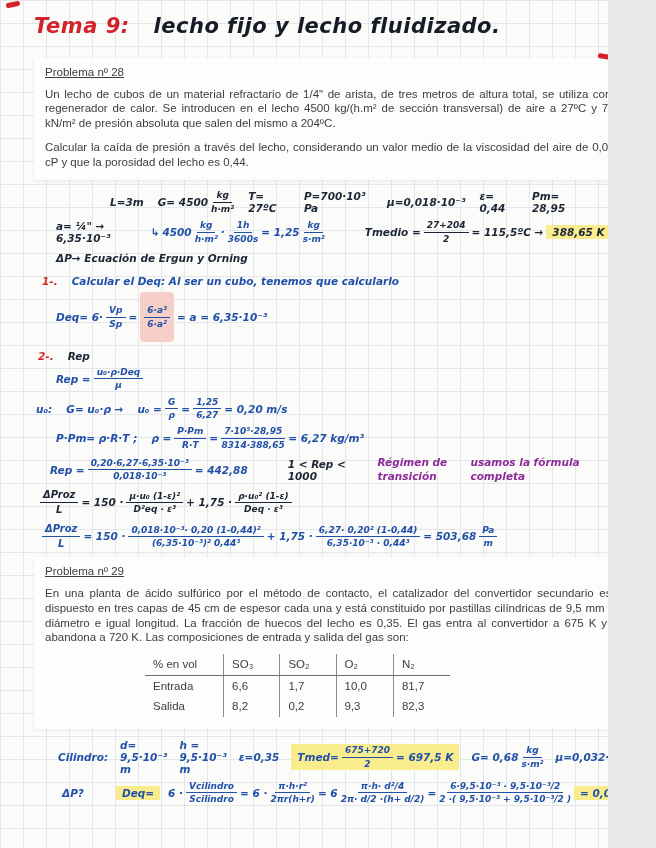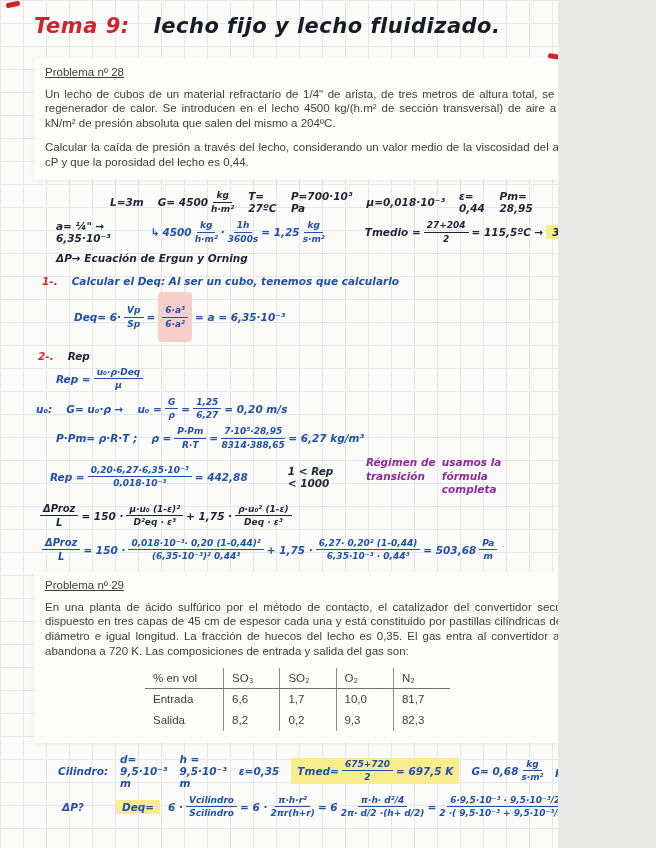--- a/index.html
+++ b/index.html
@@ -1,17 +1,17 @@
 <!DOCTYPE html>
 <html><head>
 <meta charset="utf-8">
 <style>
   html,body{margin:0;padding:0;}
   body{width:656px;height:848px;overflow:hidden;background:#e9e9e7;}
-  .sheet{position:relative;width:558px;height:848px;overflow:hidden;
+  .sheet{position:relative;width:608px;height:848px;overflow:hidden;
     background-color:#fbfbf9;
     background-image:linear-gradient(#e4e7ea 1px, transparent 1px),
                      linear-gradient(90deg,#e4e7ea 1px, transparent 1px);
     background-size:23px 23px;
     font-family:"Liberation Sans",sans-serif;}
   .inner{padding:8px 20px 0 34px;}
 
   
   .title-row{font-family:"DejaVu Sans",sans-serif;font-style:italic;font-weight:bold;
     font-size:21px;margin:6px 0 20px 0;letter-spacing:.5px;}
@@ -122,21 +122,21 @@
 
       <div class="hw-line ink-dark" style="margin-left:22px;margin-bottom:8px">
         <span>ΔP→ Ecuación de Ergun y Orning</span>
       </div>
 
       <div class="hw-line" style="margin-left:8px;margin-bottom:4px">
         <span class="ink-red">1-.</span>
         <span>Calcular el Deq: Al ser un cubo, tenemos que calcularlo</span>
       </div>
 
-      <div class="hw-line" style="margin-left:40px">
+      <div class="hw-line" style="margin-left:22px">
         <span class="tok">
           <span>Deq= 6·</span>
           <span class="frac">
               <span class="num">Vp</span>
               <span class="den">Sp</span>
             </span>
           <span>=</span>
           <span class="hl-pink"><span class="frac">
                 <span class="num">6·a³</span>
                 <span class="den">6·a²</span>

